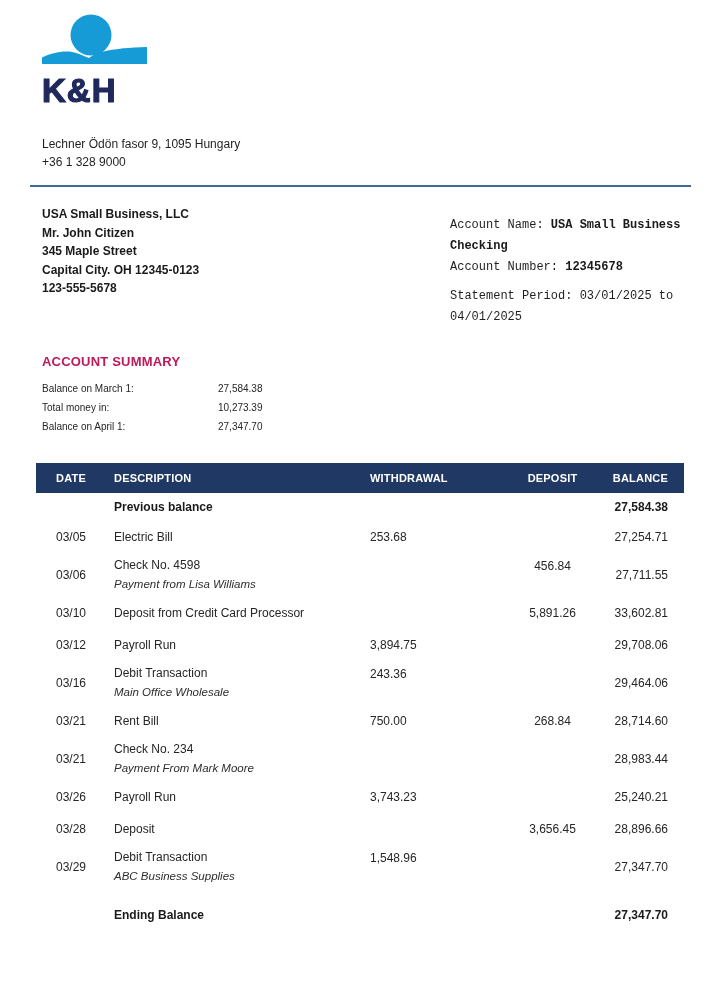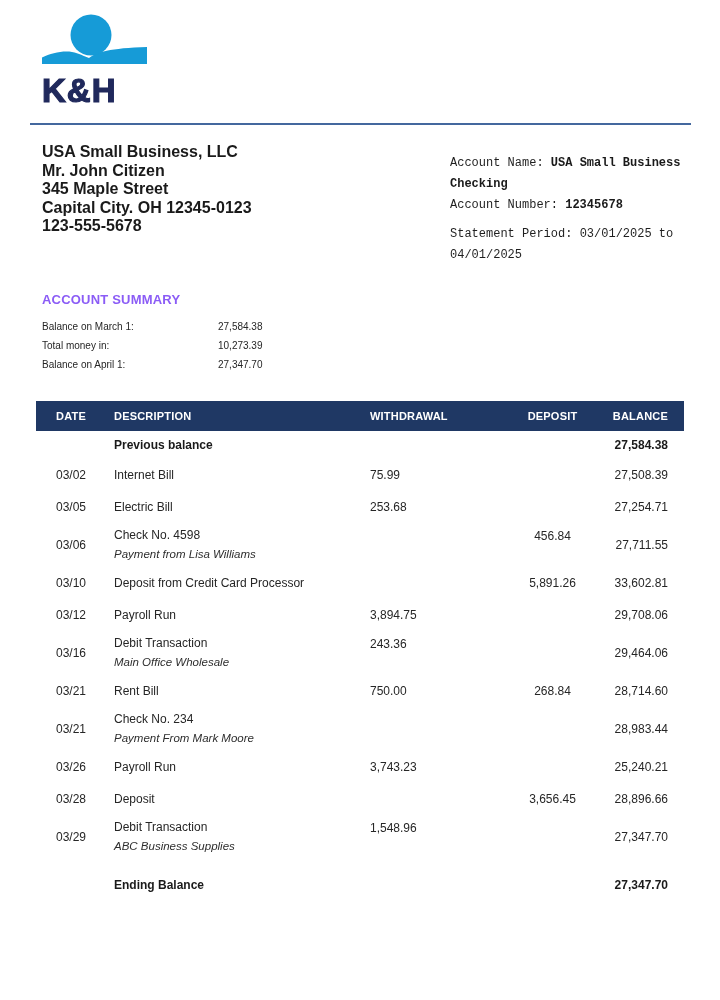--- a/index.html
+++ b/index.html
@@ -14,27 +14,27 @@
   .logo-text {
     font-size:33px; font-weight:700; letter-spacing:1px; line-height:36px;
     margin-top:7px; color:#20295c; -webkit-text-stroke:1.2px #20295c;
   }
   
   .bank-contact { margin:26px 0 0 42px; font-size:12px; line-height:18px; color:#1f1f1f; }
   
   .divider { height:2px; background:#44689e; margin:14px 29px 0 30px; }
   
   .info-row { display:flex; justify-content:space-between; margin:18px 30px 0 42px; }
-  .customer-block { font-size:16px; font-weight:700; line-height:18.5px; color:#1a1a1a; }
+  .customer-block { font-size:12px; font-weight:700; line-height:18.5px; color:#1a1a1a; }
   .account-block { padding-top:10px; font-size:12px; line-height:21px; color:#1f1f1f; width:240px;font-family:Liberation Mono, monospace; }
   .account-block b { font-weight:700; color:#1a1a1a; }
   .period-line { margin-top:8px; }
   
   .summary { margin:26px 0 0 42px; }
-  .summary-title { font-size:13px; font-weight:700; letter-spacing:0.2px; color:#8b5cf6; }
+  .summary-title { font-size:13px; font-weight:700; letter-spacing:0.2px; color:#be185d; }
   .summary-rows { margin-top:10px; font-size:10px; line-height:19px; }
   .summary-row { display:flex; }
   .summary-label { width:176px; }
   .summary-value { }
   
   .txn-table { margin:27px 36px 0 36px; width:648px; }
   .thead {
     display:flex; align-items:center; height:30px; background:#1f3864;
     color:#ffffff; font-size:11px; font-weight:700; letter-spacing:0.2px;
   }
@@ -59,20 +59,24 @@
 <div class="page">
 
   <div class="logo-block">
     <svg class="logo-mark" viewBox="0 0 105 52" xmlns="http://www.w3.org/2000/svg">
       <path d="M0,50 L0,43.5 C9,39.5 20,36.5 30,38 C37,39 42,42.5 47,44 C54,38.5 68,34 105,33 L105,50 Z" fill="#169bd7"></path>
       <circle cx="49" cy="21" r="20.5" fill="#169bd7"></circle>
     </svg>
     <div class="logo-text">K&amp;H</div>
   </div>
 
+  <div class="bank-contact">
+    <div>Lechner Ödön fasor 9, 1095 Hungary</div>
+    <div>+36 1 328 9000</div>
+  </div>
 
   <div class="divider"></div>
 
   <div class="info-row">
     <div class="customer-block">
       <div>USA Small Business, LLC</div>
       <div>Mr. John Citizen</div>
       <div>345 Maple Street</div>
       <div>Capital City. OH 12345-0123</div>
       <div>123-555-5678</div>
@@ -113,27 +117,20 @@
     </div>
 
     <div class="trow h-prev">
       <div class="c-date"></div>
       <div class="c-desc bold">Previous balance</div>
       <div class="c-wd"></div>
       <div class="c-dep"></div>
       <div class="c-bal bold">27,584.38</div>
     </div>
 
-    <div class="trow h-s">
-      <div class="c-date">03/02</div>
-      <div class="c-desc">Internet Bill</div>
-      <div class="c-wd">75.99</div>
-      <div class="c-dep"></div>
-      <div class="c-bal">27,508.39</div>
-    </div>
 
     <div class="trow h-s">
       <div class="c-date">03/05</div>
       <div class="c-desc">Electric Bill</div>
       <div class="c-wd">253.68</div>
       <div class="c-dep"></div>
       <div class="c-bal">27,254.71</div>
     </div>
 
     <div class="trow h-t">

